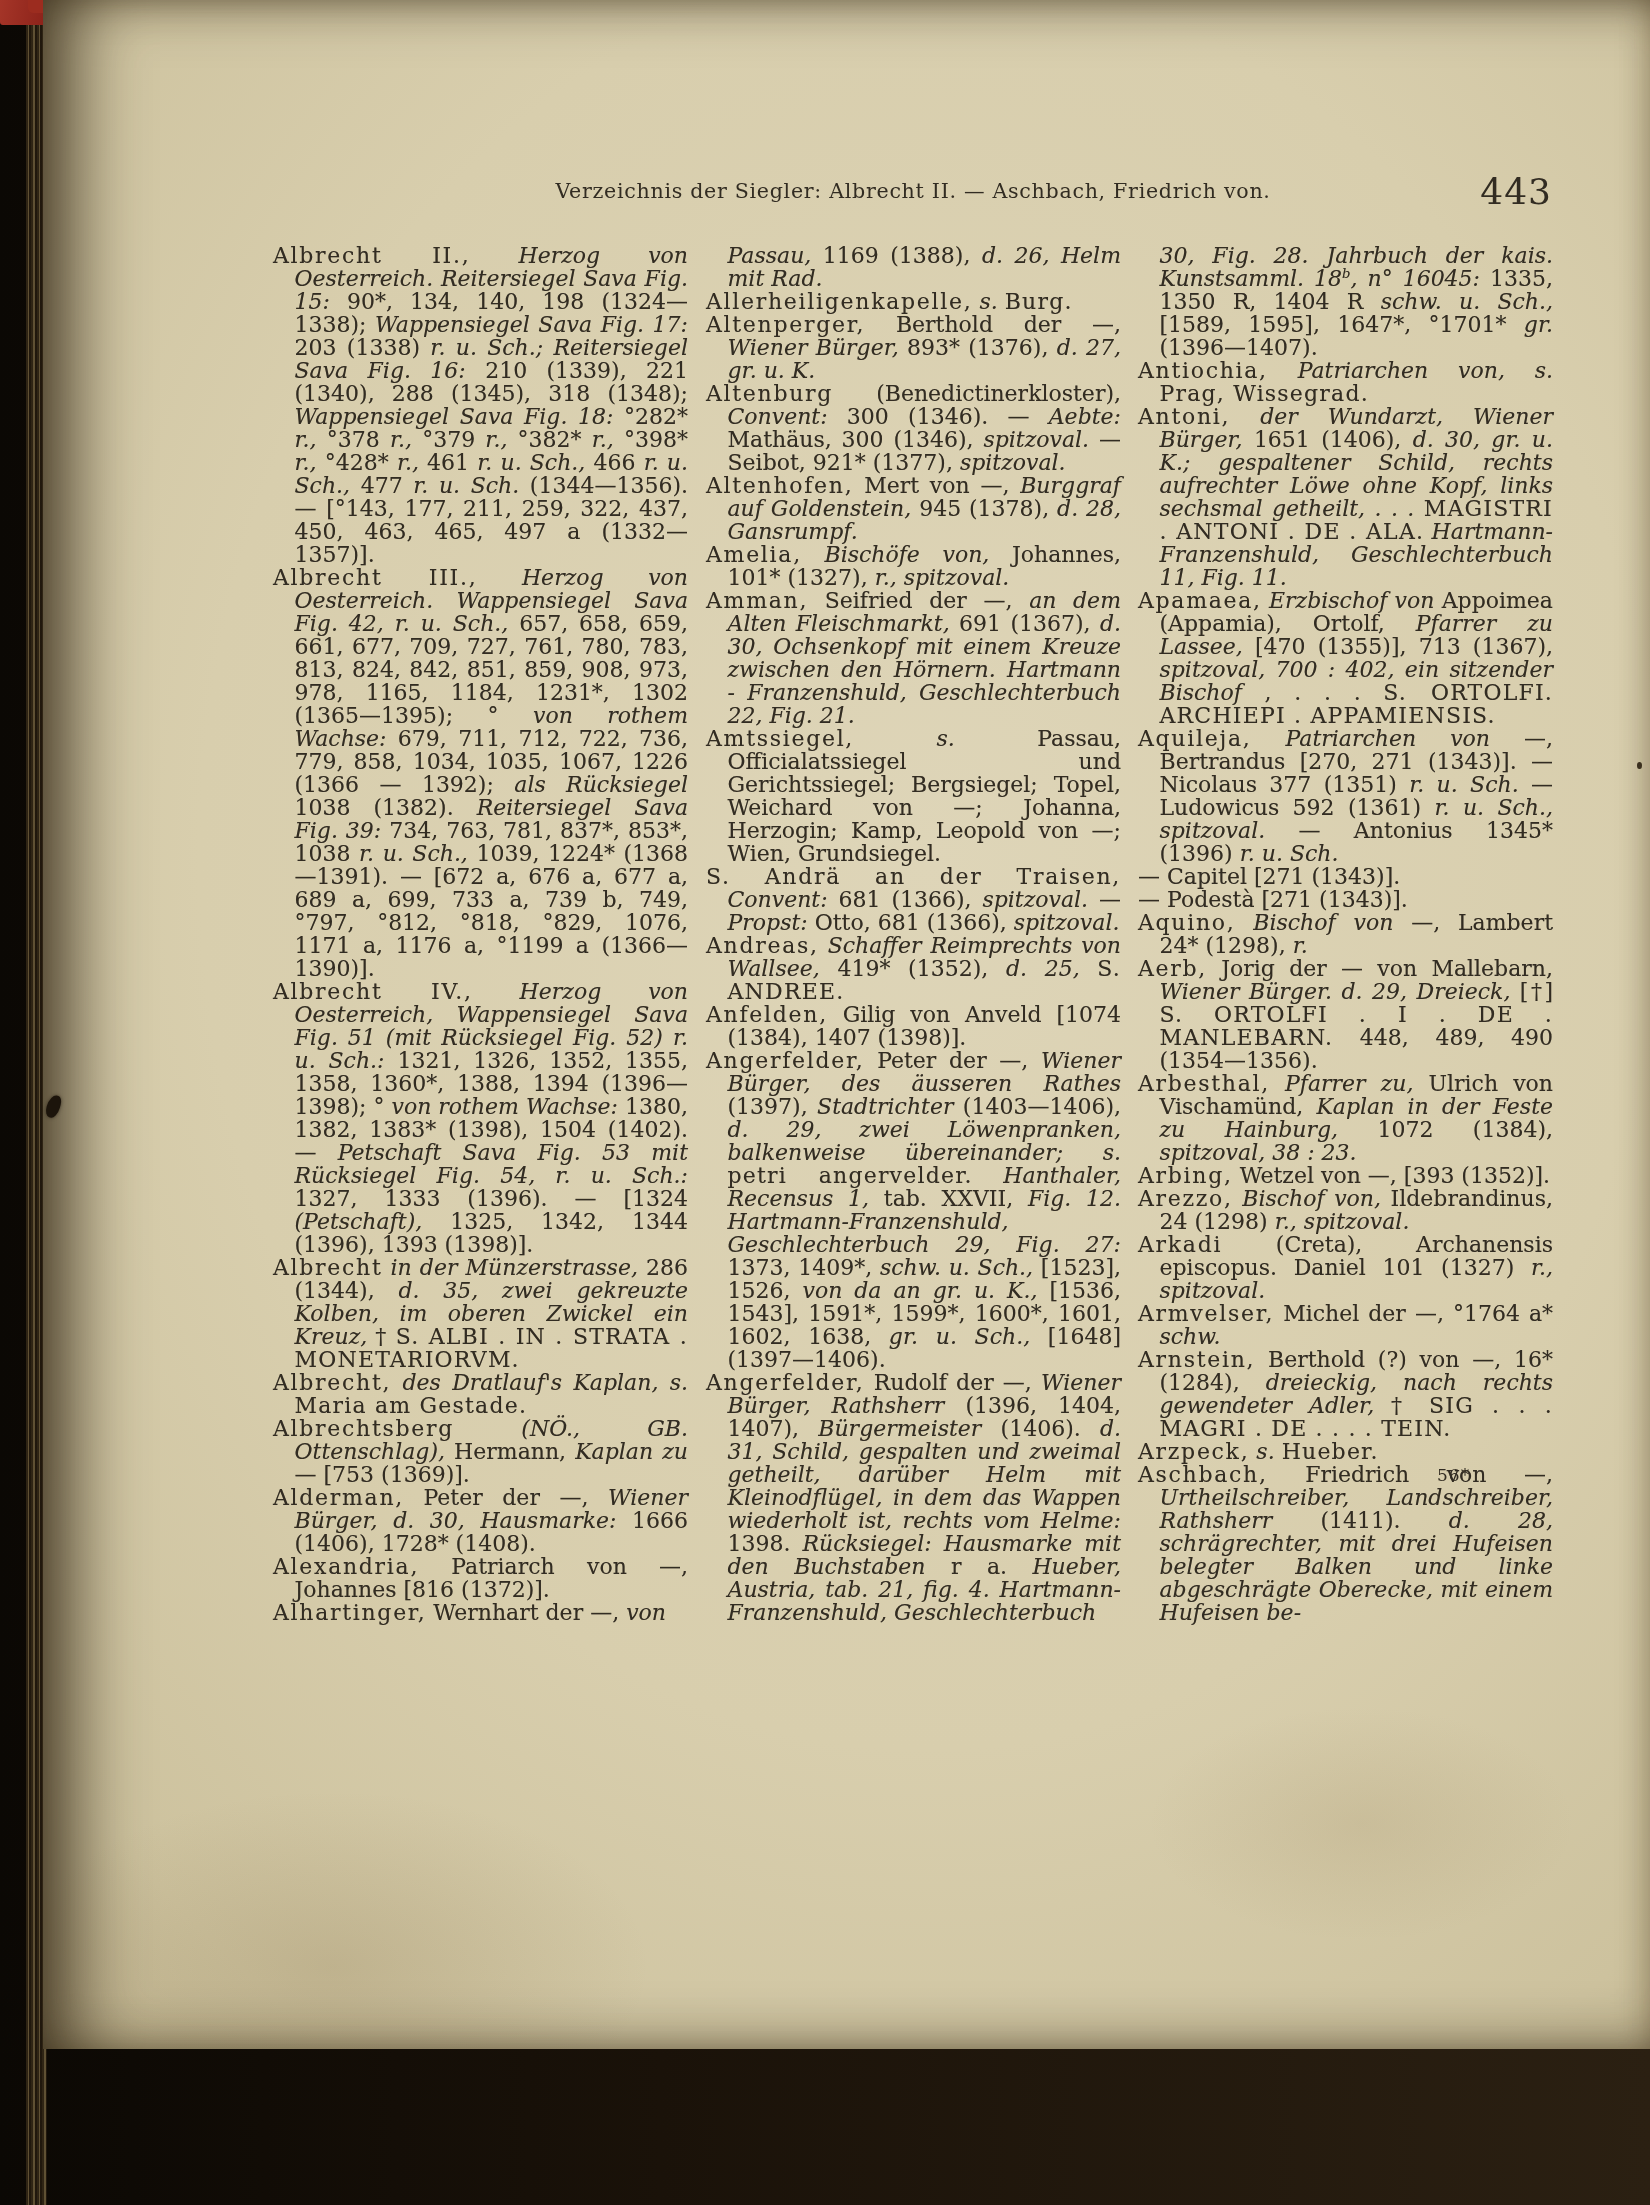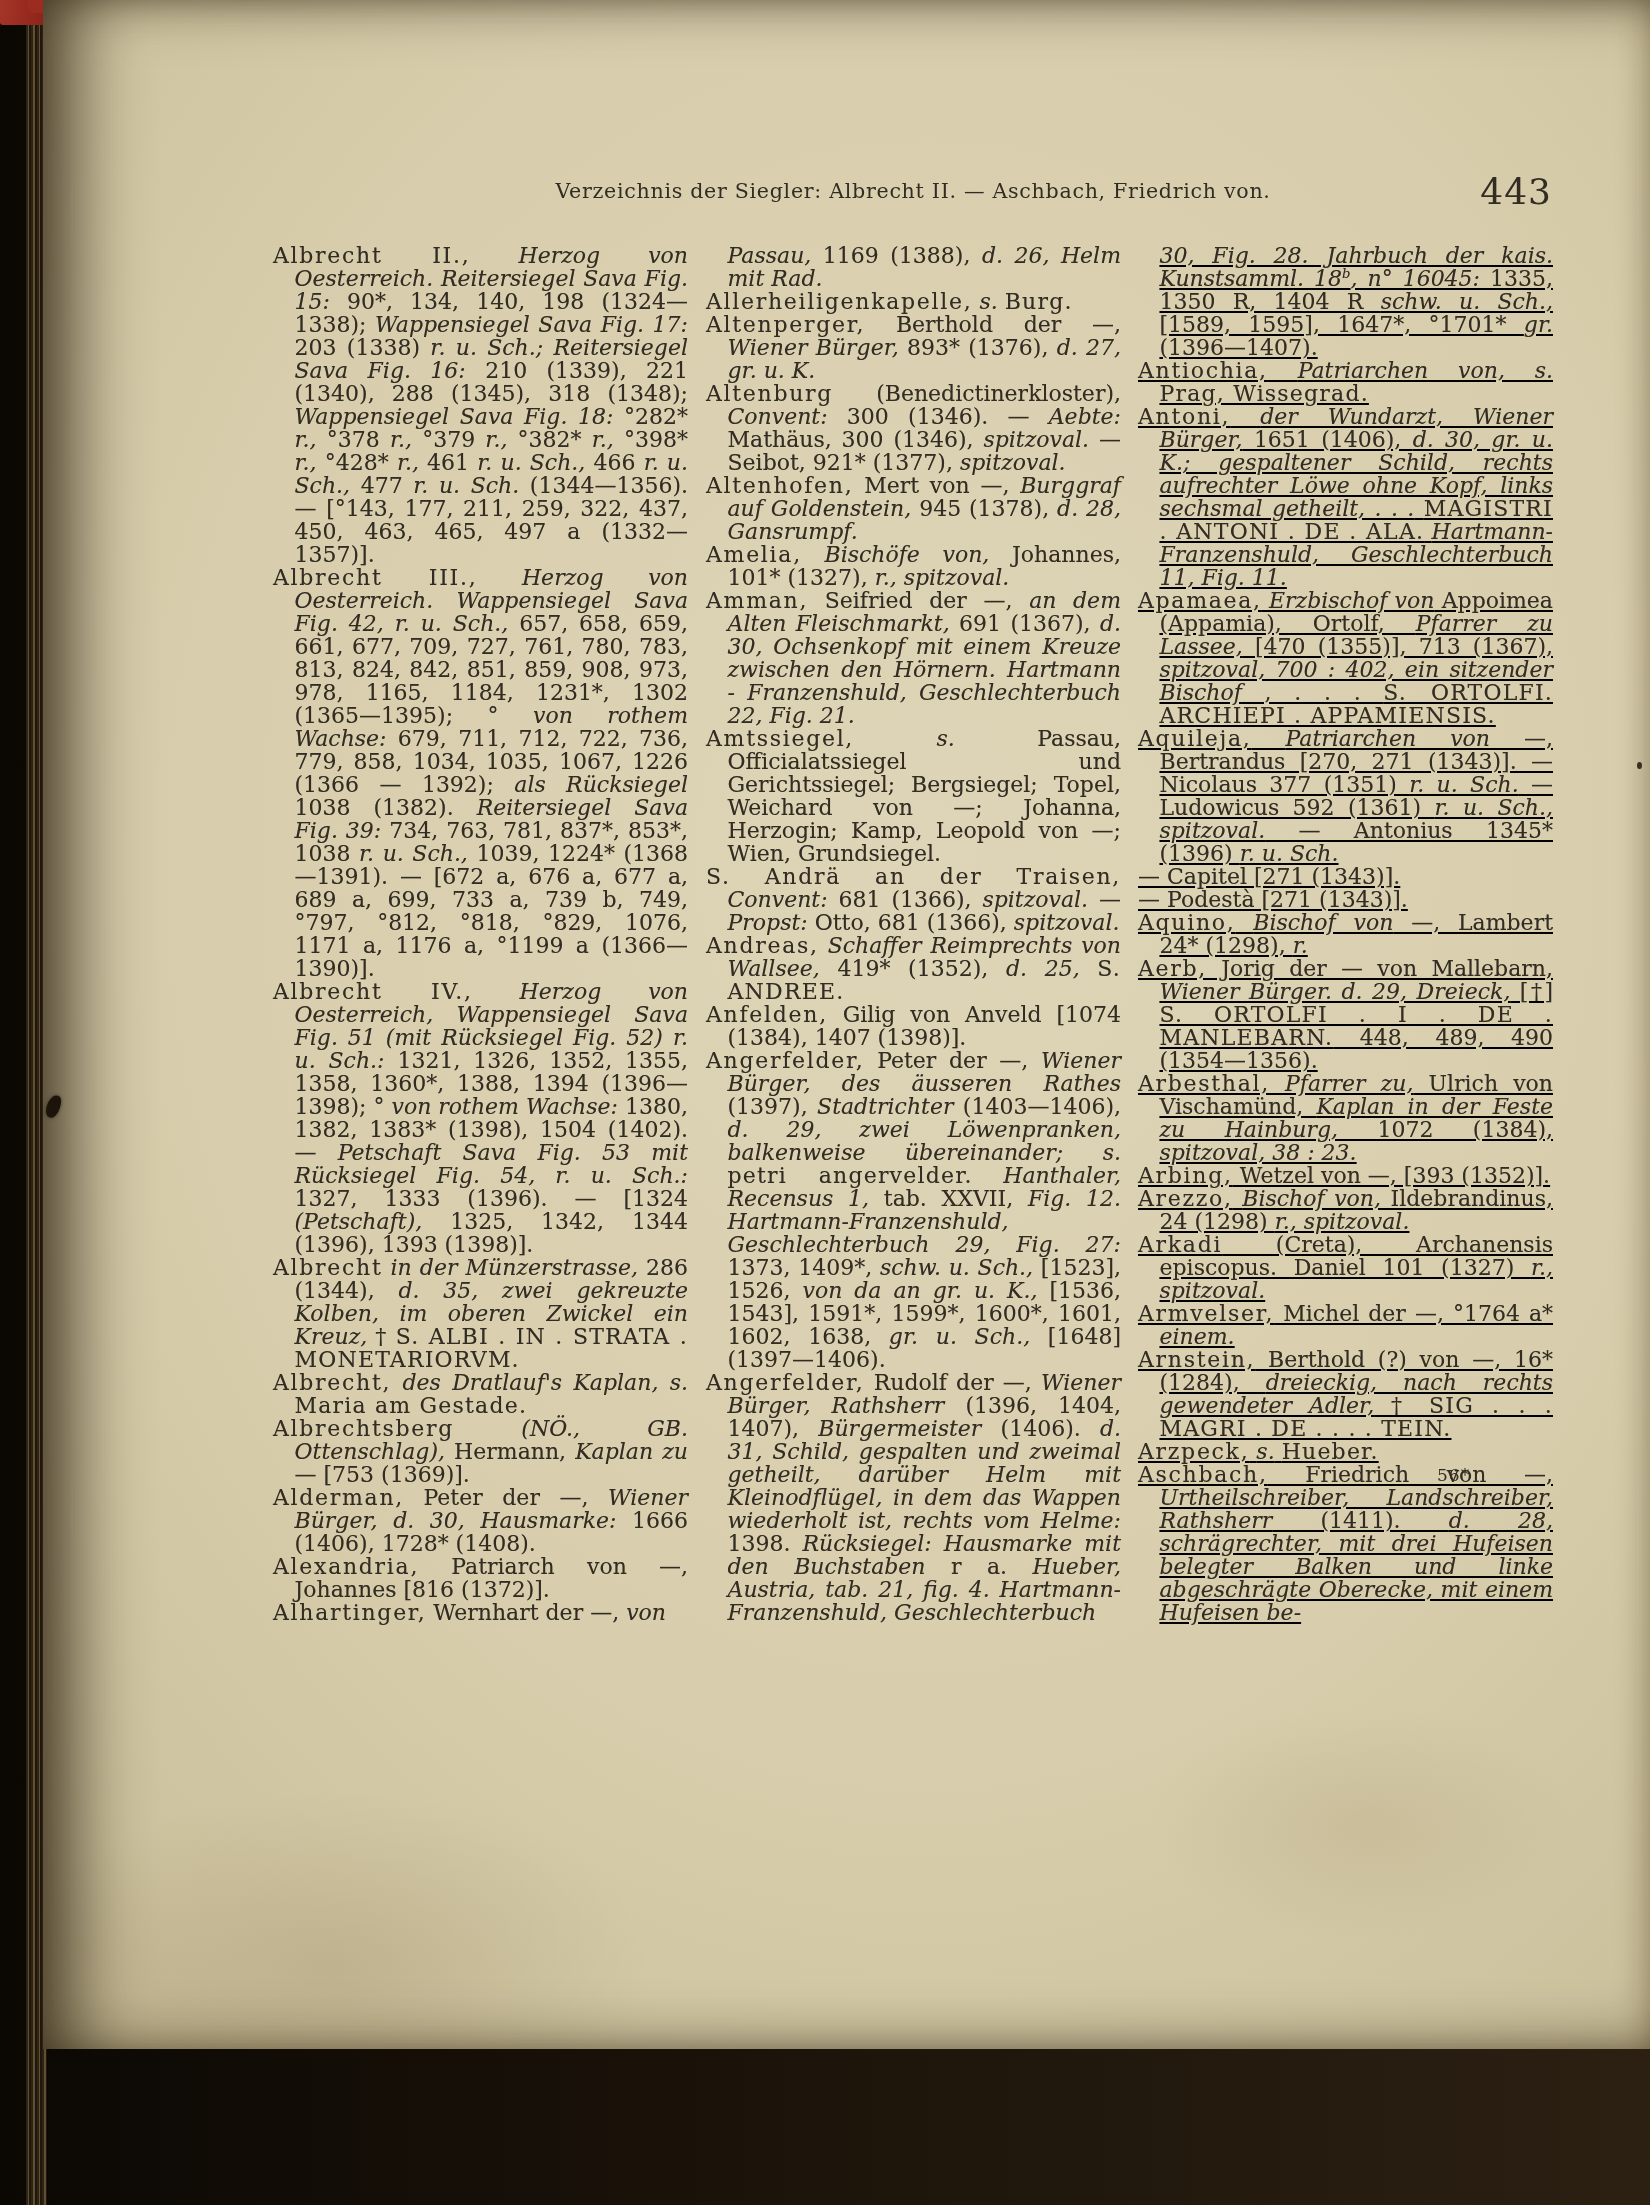--- a/index.html
+++ b/index.html
@@ -47,21 +47,21 @@
   }
   .running-head .title{
     text-align:center;font-size:20.6px;letter-spacing:0.7px;
   }
   .page-num{
     position:absolute;right:1px;top:-7.8px;font-size:36px;letter-spacing:1px;
   }
   .col{position:absolute;top:225px;width:415px;margin-top:19px;}
   #col-0{left:230px;}
   #col-1{left:663px;}
-  #col-2{left:1095px;text-decoration:underline;}
+  #col-2{left:1095px;}
   .entry{
     margin:0;font-size:22px;line-height:23px;text-align:justify;
     color:var(--ink);padding-left:21.5px;text-indent:-21.5px;
     text-shadow:0 0 0.5px rgba(50,44,34,.35);
   }
   .entry.cont{text-indent:0;}
   .hw{letter-spacing:1.7px;}
   .insc{letter-spacing:1.2px;}
   sup{font-size:60%;vertical-align:super;line-height:0;}
   .signature{
@@ -124,21 +124,21 @@
         <p class="entry"><span class="hw">Apamaea,</span><span> <i>Erzbischof von</i> Appoimea (Appamia), Ortolf, <i>Pfarrer zu Lassee,</i> [470 (1355)], 713 (1367), <i>spitzoval, 700 : 402, ein sitzender Bischof</i> , . . . <span class="insc">S. ORTOLFI. ARCHIEPI . APPAMIENSIS.</span></span></p>
         <p class="entry"><span class="hw">Aquileja,</span><span> <i>Patriarchen von</i> —, Bertrandus [270, 271 (1343)]. — Nicolaus 377 (1351) <i>r. u. Sch.</i> — Ludowicus 592 (1361) <i>r. u. Sch., spitzoval.</i> — Antonius 1345* (1396) <i>r. u. Sch.</i></span></p>
         <p class="entry"><span>— Capitel [271 (1343)].</span></p>
         <p class="entry"><span>— Podestà [271 (1343)].</span></p>
         <p class="entry"><span class="hw">Aquino,</span><span> <i>Bischof von</i> —, Lambert 24* (1298), <i>r.</i></span></p>
         <p class="entry"><span class="hw">Aerb,</span><span> Jorig der — von Mallebarn, <i>Wiener Bürger. d. 29, Dreieck,</i> [†] <span class="insc">S. ORTOLFI . I . DE . MANLEBARN.</span> 448, 489, 490 (1354—1356).</span></p>
         <p class="entry"><span class="hw">Arbesthal,</span><span> <i>Pfarrer zu,</i> Ulrich von Vischamünd, <i>Kaplan in der Feste zu Hainburg,</i> 1072 (1384), <i>spitzoval, 38 : 23.</i></span></p>
         <p class="entry"><span class="hw">Arbing,</span><span> Wetzel von —, [393 (1352)].</span></p>
         <p class="entry"><span class="hw">Arezzo,</span><span> <i>Bischof von,</i> Ildebrandinus, 24 (1298) <i>r., spitzoval.</i></span></p>
         <p class="entry"><span class="hw">Arkadi</span><span> (Creta), Archanensis episcopus. Daniel 101 (1327) <i>r., spitzoval.</i></span></p>
-        <p class="entry"><span class="hw">Armvelser,</span><span> Michel der —, °1764 a* <i>einem.</i></span></p>
+        <p class="entry"><span class="hw">Armvelser,</span><span> Michel der —, °1764 a* <i>schw.</i></span></p>
         <p class="entry"><span class="hw">Arnstein,</span><span> Berthold (?) von —, 16* (1284), <i>dreieckig, nach rechts gewendeter Adler,</i> † <span class="insc">SIG . . . MAGRI . DE . . . . TEIN.</span></span></p>
         <p class="entry"><span class="hw">Arzpeck,</span><span> <i>s.</i> <span class="insc">Hueber.</span></span></p>
         <p class="entry"><span class="hw">Aschbach,</span><span> Friedrich von —, <i>Urtheilschreiber, Landschreiber, Rathsherr</i> (1411). <i>d. 28, schrägrechter, mit drei Hufeisen belegter Balken und linke abgeschrägte Oberecke, mit einem Hufeisen be-</i></span></p>
       </div>
 
     <div class="signature">56*</div>
   </div>
 
   <div class="blot"></div>
   <div class="speck"></div>

